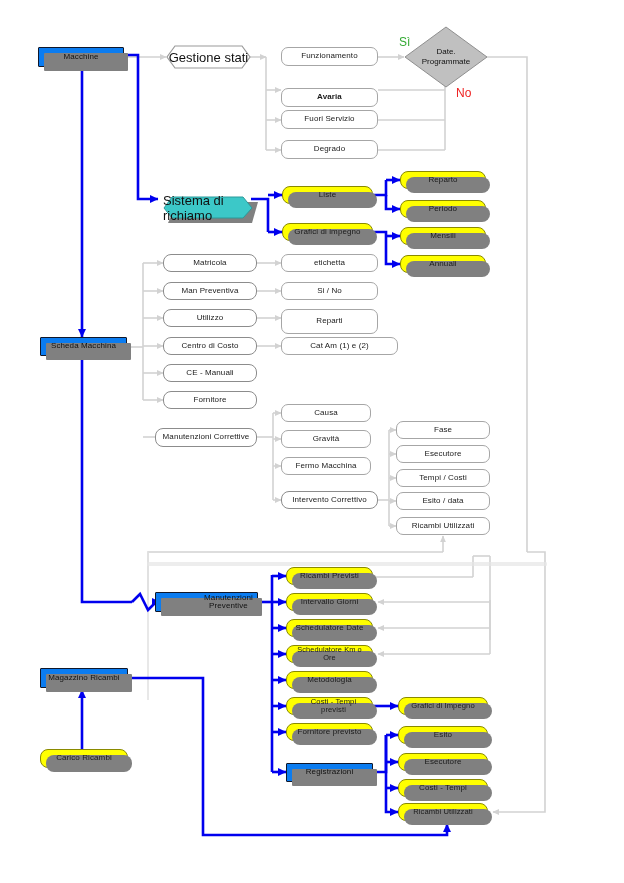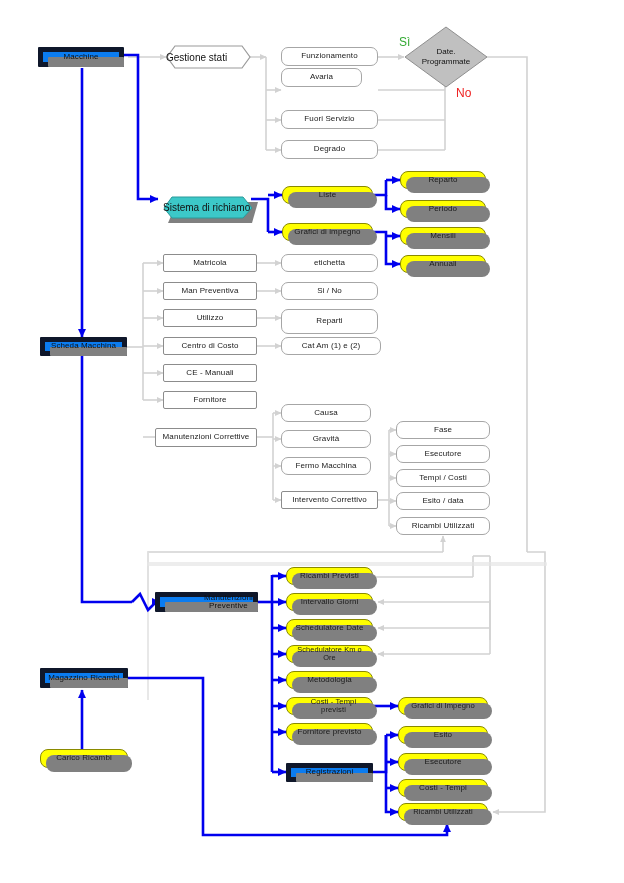--- a/index.html
+++ b/index.html
@@ -9,35 +9,35 @@
 
   
   .node{position:absolute;box-sizing:border-box;display:flex;align-items:center;
         justify-content:center;text-align:center;font-size:8px;color:#1a1a1a;
         line-height:1.05;z-index:5;letter-spacing:.1px;}
   .node span{display:block;padding:0 3px;}
 
   
   .n-white{background:#ffffff;border:1px solid #a6a6a6;border-radius:7px;}
   
-  .n-rect{background:#ffffff;border:1px solid #8c8c8c;border-radius:2px;}
+  .n-rect{background:#ffffff;border:1px solid #8c8c8c;border-radius:8px;}
   
   .n-yellow{background:#ffff00;border:1px solid #8a8a00;border-radius:8px;}
   
-  .n-blue{background:#0b7cf0;border:5px solid #0f172a;border-radius:1px;color:#111;}
+  .n-blue{background:#0b7cf0;border:1px solid #0f172a;border-radius:1px;color:#111;}
   
   .sh::after{content:"";position:absolute;left:5px;top:5px;width:100%;height:100%;
              background:#808080;z-index:-1;border-radius:inherit;}
   .sh{position:absolute;}
 
   
   .hexwrap{position:absolute;z-index:5;}
   .hexwrap svg{display:block;overflow:visible;}
   .hexlabel{position:absolute;left:0;top:0;width:100%;height:100%;display:flex;
-            align-items:center;justify-content:flex-start;font-size:10px;color:#111;}
+            align-items:center;justify-content:center;font-size:13px;color:#111;}
 
   
   .diawrap{position:absolute;z-index:5;}
   .dialabel{position:absolute;left:0;top:0;width:100%;height:100%;display:flex;
             flex-direction:column;align-items:center;justify-content:center;
             font-size:8px;color:#111;line-height:1.25;}
 
   .edge-label{position:absolute;font-size:12px;z-index:6;}
 </style>
 </head>
@@ -178,21 +178,21 @@
       <polygon points="9,1 76,1 84,12 76,23 9,23 1,12" fill="#ffffff" stroke="#9a9a9a" stroke-width="1.2"></polygon>
     </svg>
     <div class="hexlabel">
         <span>Gestione stati</span>
       </div>
   </div>
 
   <div class="node n-white" style="left:281px;top:47px;width:97px;height:19px;">
     <span>Funzionamento</span>
   </div>
-  <div class="node n-white" style="left:281px;top:68px;width:81px;height:19px;">
+  <div class="node n-white" style="left:281px;top:88px;width:97px;height:19px;font-weight:bold;">
     <span>Avaria</span>
   </div>
   <div class="node n-white" style="left:281px;top:110px;width:97px;height:19px;">
     <span>Fuori Servizio</span>
   </div>
   <div class="node n-white" style="left:281px;top:140px;width:97px;height:19px;text-align:center;">
     <span>Degrado</span>
   </div>
 
   <div class="diawrap" style="left:404px;top:26px;width:84px;height:62px;">
@@ -266,21 +266,21 @@
 
   <div class="node n-white" style="left:281px;top:254px;width:97px;height:18px;">
     <span>etichetta</span>
   </div>
   <div class="node n-white" style="left:281px;top:282px;width:97px;height:18px;">
     <span>Si / No</span>
   </div>
   <div class="node n-white" style="left:281px;top:309px;width:97px;height:25px;">
     <span>Reparti</span>
   </div>
-  <div class="node n-white" style="left:281px;top:337px;width:100px;height:18px;">
+  <div class="node n-white" style="left:281px;top:337px;width:117px;height:18px;">
     <span>Cat Am (1) e (2)</span>
   </div>
 
   <div class="node n-rect" style="left:155px;top:428px;width:102px;height:19px;">
     <span>Manutenzioni Correttive</span>
   </div>
   <div class="node n-white" style="left:281px;top:404px;width:90px;height:18px;">
     <span>Causa</span>
   </div>
   <div class="node n-white" style="left:281px;top:430px;width:90px;height:18px;">

